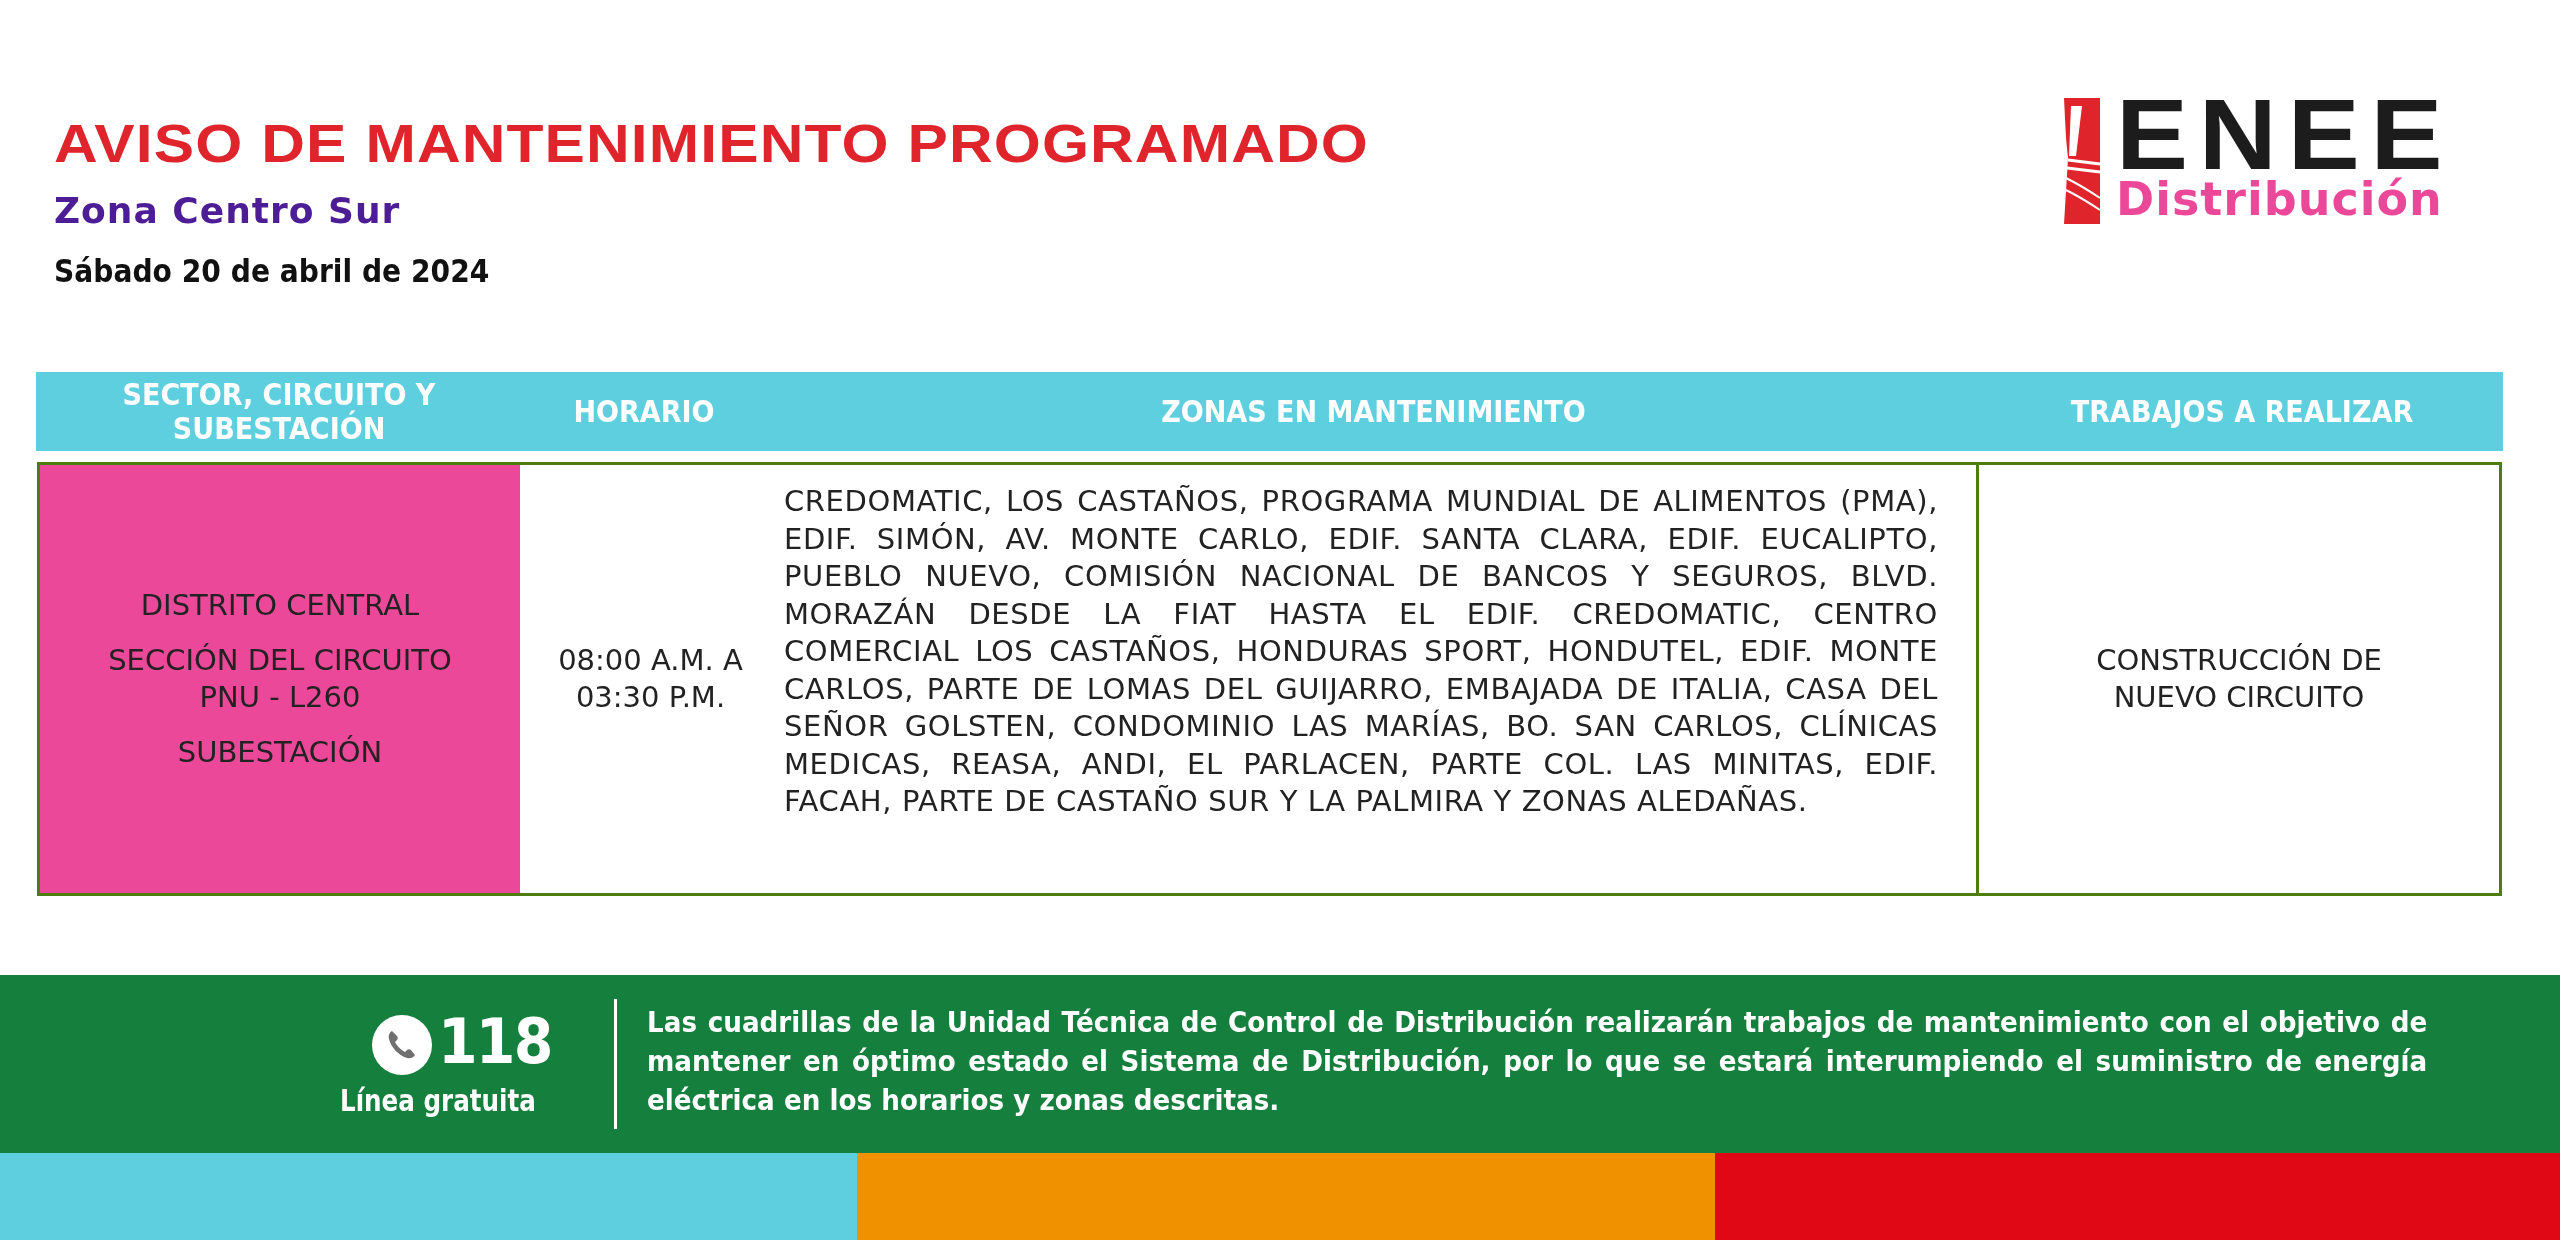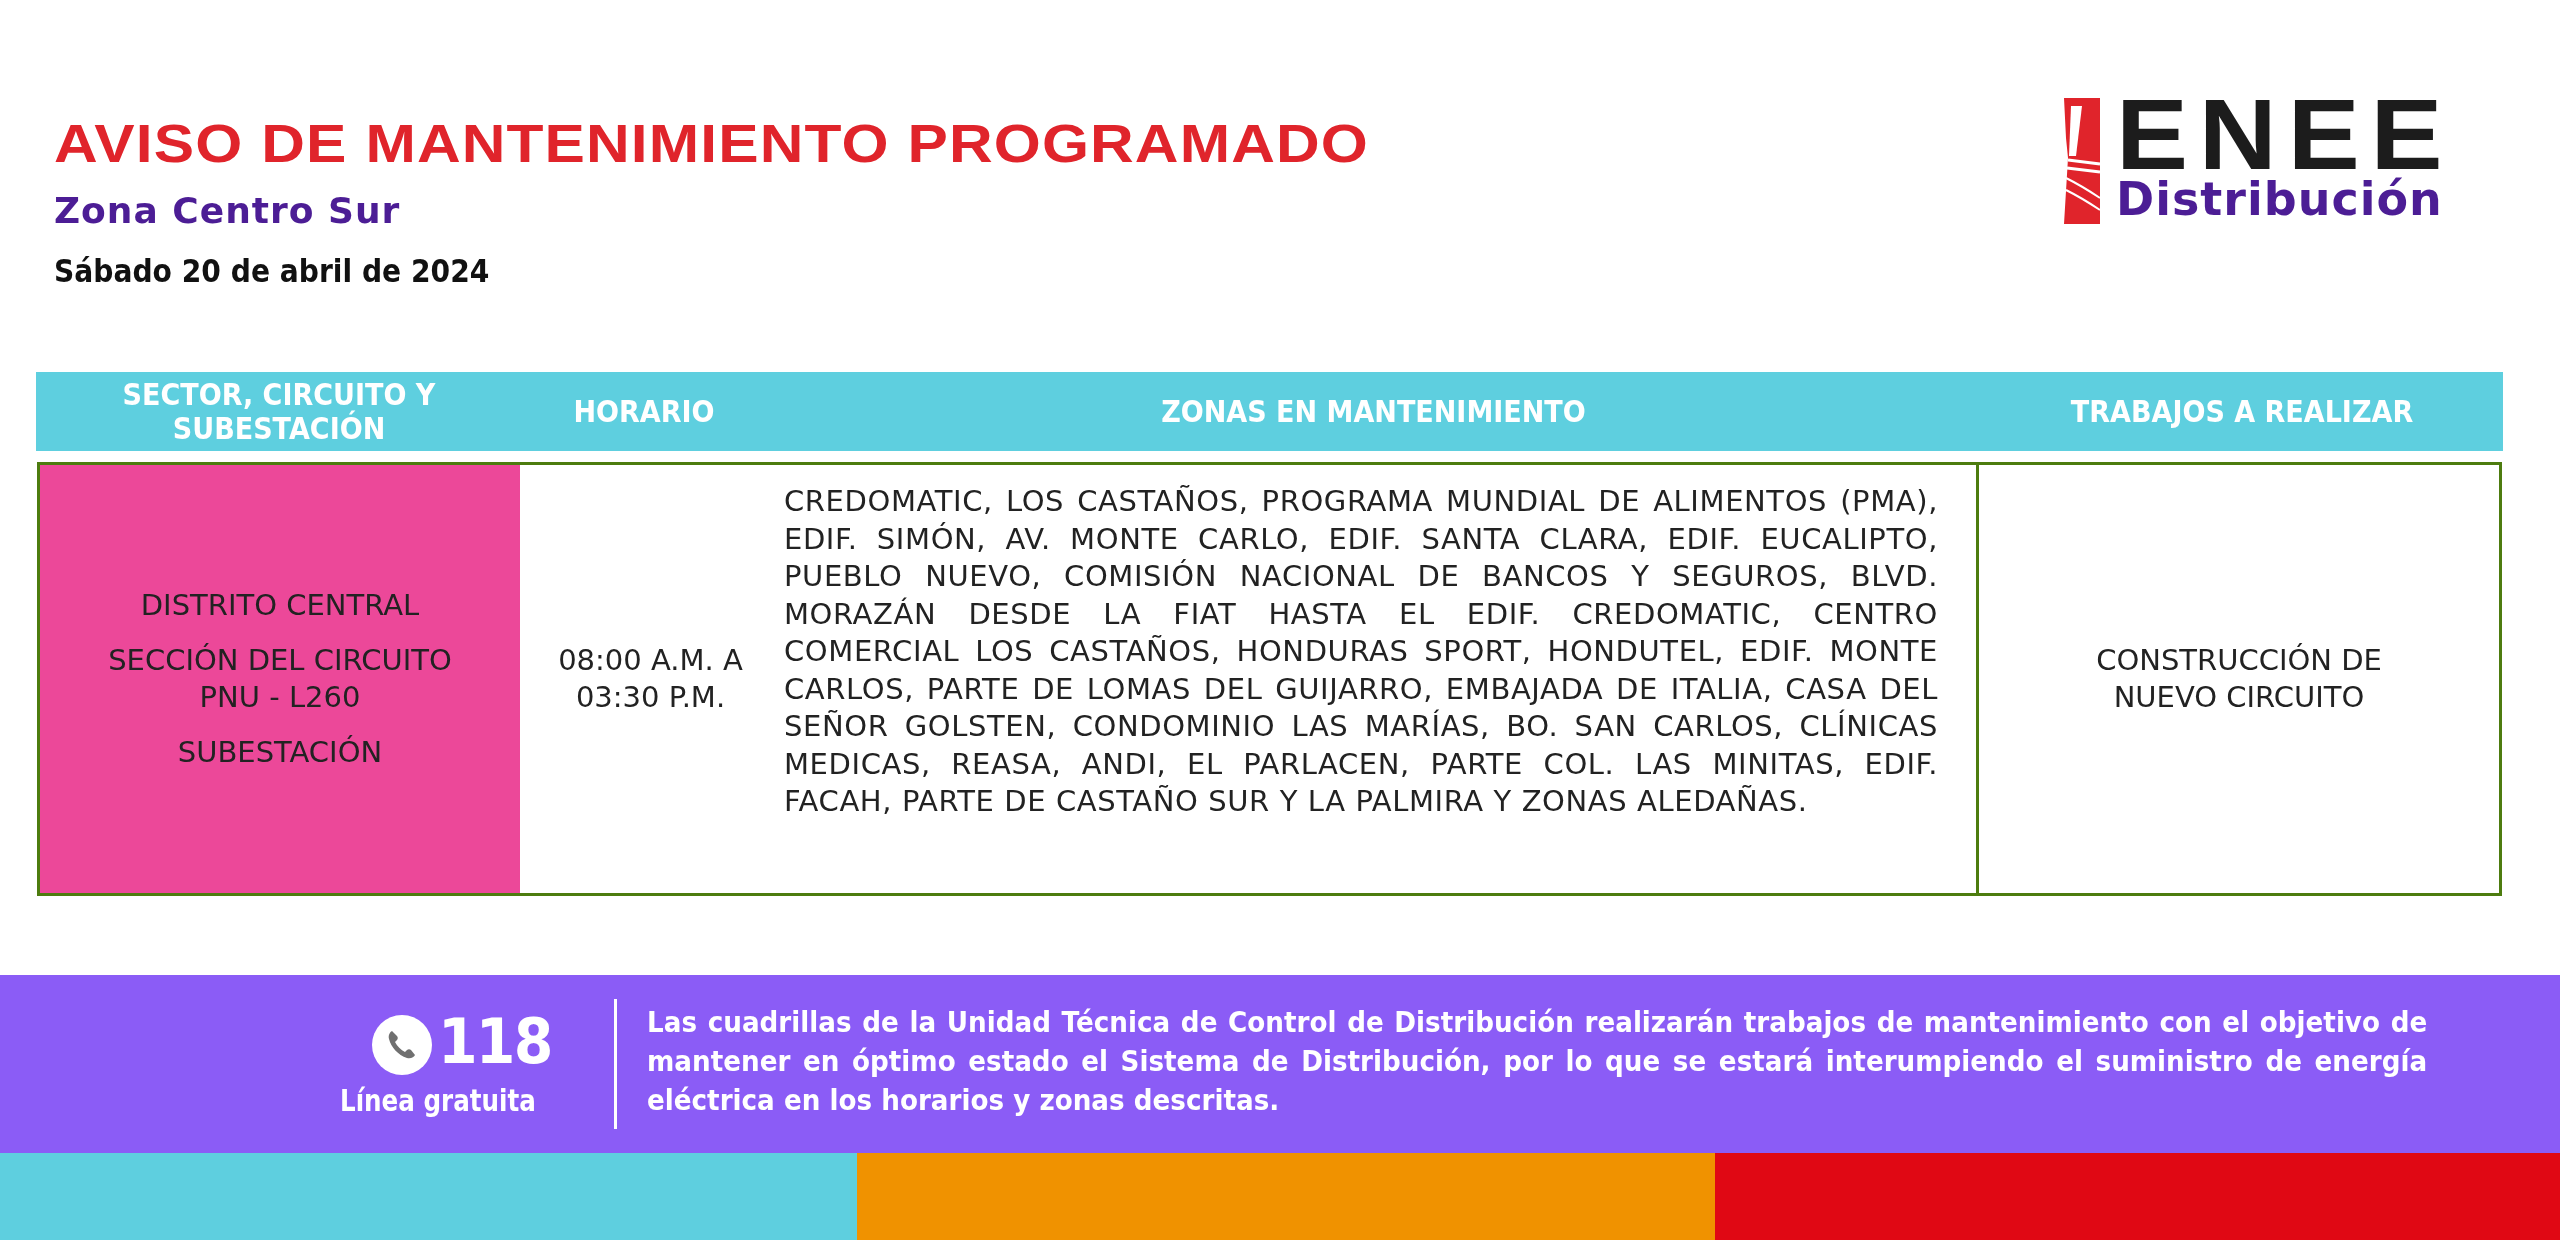--- a/index.html
+++ b/index.html
@@ -24,21 +24,21 @@
   }
   .logo { position: absolute; left: 2058px; top: 98px; width: 430px; height: 132px; text-align: center; }
   .logo-mark { position: absolute; left: 4px; top: 0; width: 40px; height: 128px; }
   .logo-enee {
     position: absolute; left: 58px; top: -14px; font-family: "Liberation Sans", sans-serif;
     font-size: 100px; font-weight: 700; color: #1c1c1c; letter-spacing: 10px;
     transform: scaleX(1.08); transform-origin: left center; line-height: 1;
   }
   .logo-dist {
     position: absolute; left: 58px; top: 78px; font-family: "DejaVu Sans", sans-serif;
-    font-size: 46px; font-weight: 700; color: #4c1d95; letter-spacing: 1px; line-height: 1;
+    font-size: 46px; font-weight: 700; color: #ec4899; letter-spacing: 1px; line-height: 1;
   }
 
   .thead {
     position: absolute; left: 36px; top: 372px; width: 2467px; height: 79px;
     background: #5ecfdf;
   }
   .th {
     position: absolute; top: 0; height: 79px; display: flex; align-items: center;
     justify-content: center; text-align: center; color: #fff;
     font-family: "DejaVu Sans", sans-serif; font-weight: 700; font-size: 30px; line-height: 34px;
@@ -57,21 +57,21 @@
   .td.horario { left: 483px; width: 241px; background: #fff; border-left: none; padding-left: 10px; }
   .td.zonas { left: 727px; width: 1212px; background: #fff; border-left: none; align-items: flex-start; }
   .td.trabajos { left: 1942px; width: 520px; background: #fff; border-left: none; }
   .sector-block { margin: 18px 0; }
   .zonas-text {
     text-align: justify; padding: 18px 38px 0 20px; font-size: 29px; line-height: 37.5px;
     letter-spacing: 0.6px;
   }
 
   .footer {
-    position: absolute; left: 0; top: 975px; width: 2560px; height: 178px; background: #8b5cf6;
+    position: absolute; left: 0; top: 975px; width: 2560px; height: 178px; background: #15803d;
   }
   .hotline { position: absolute; left: 340px; top: 30px; width: 230px; height: 120px; }
   .phone-circle {
     position: absolute; left: 32px; top: 10px; width: 60px; height: 60px; border-radius: 50%;
     background: #fff;
   }
   .hotline-num {
     position: absolute; left: 98px; top: 0px; font-size: 62px; font-weight: 700; color: #fff;
     font-family: "DejaVu Sans", sans-serif; letter-spacing: -2px; transform: scaleX(0.92);
     transform-origin: left center;

